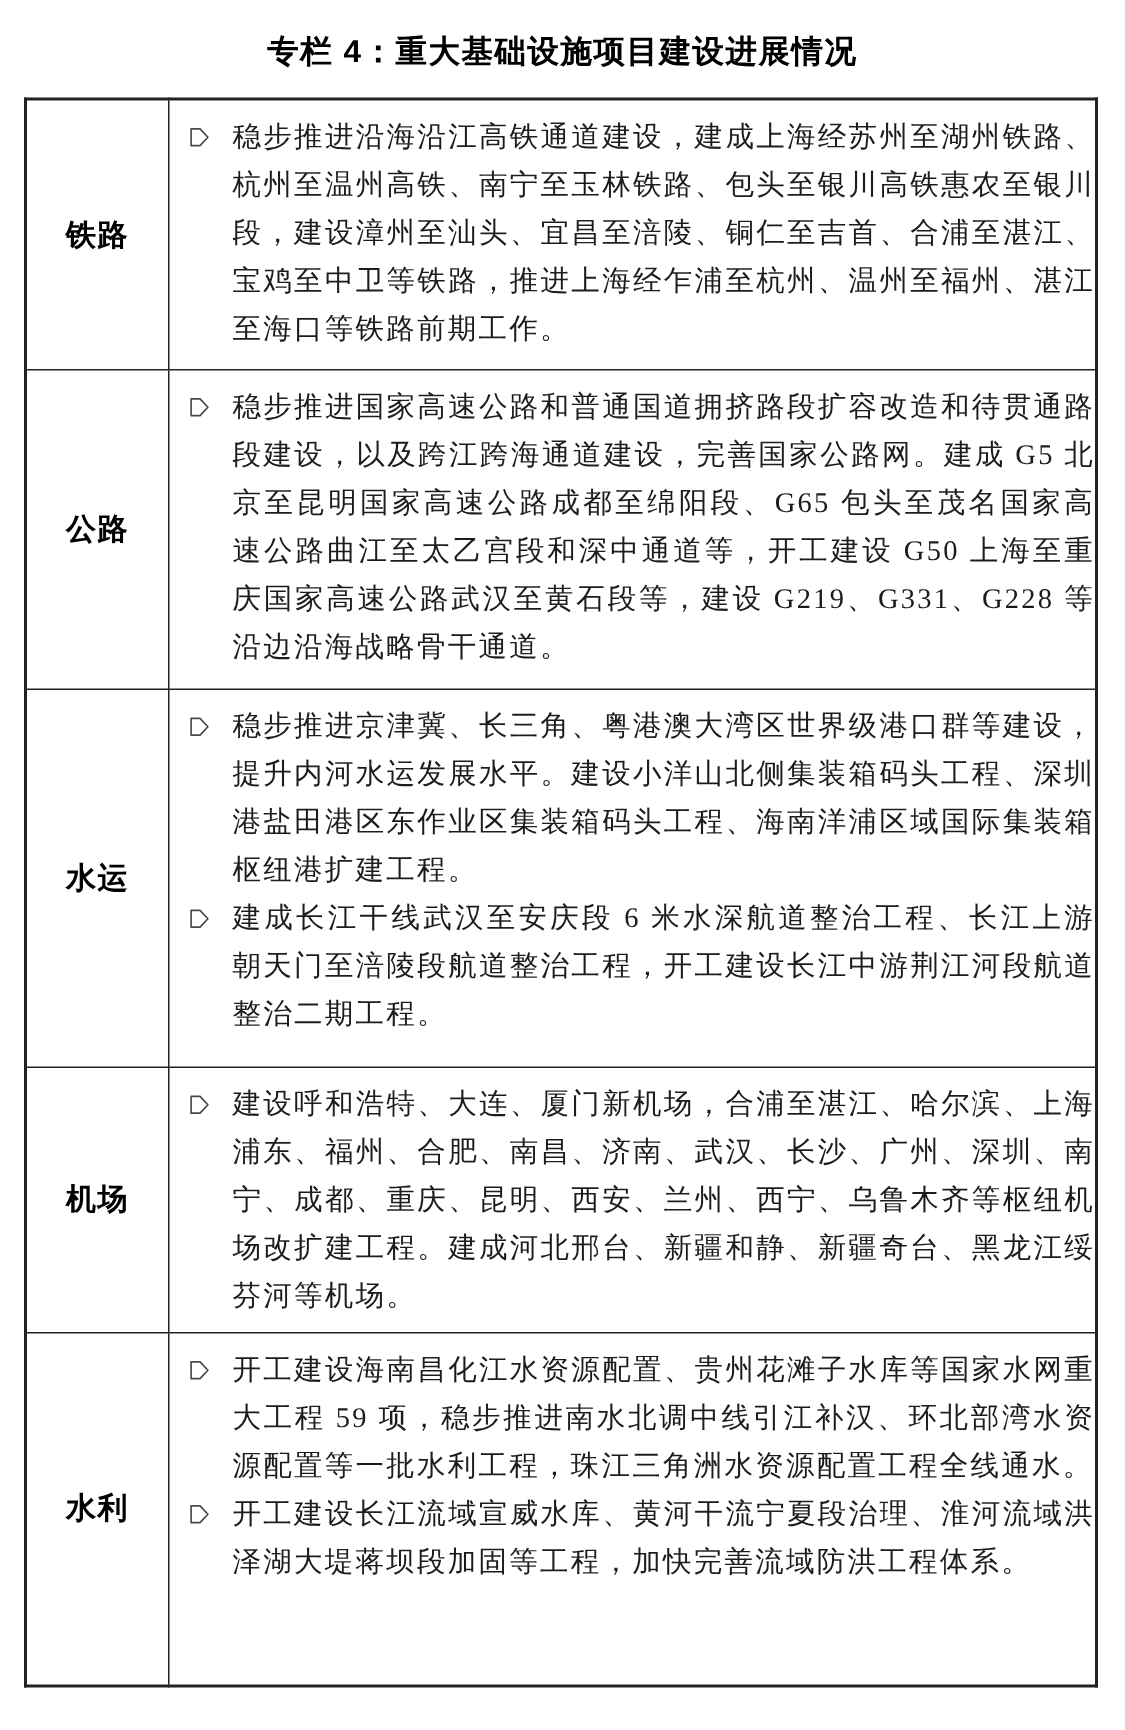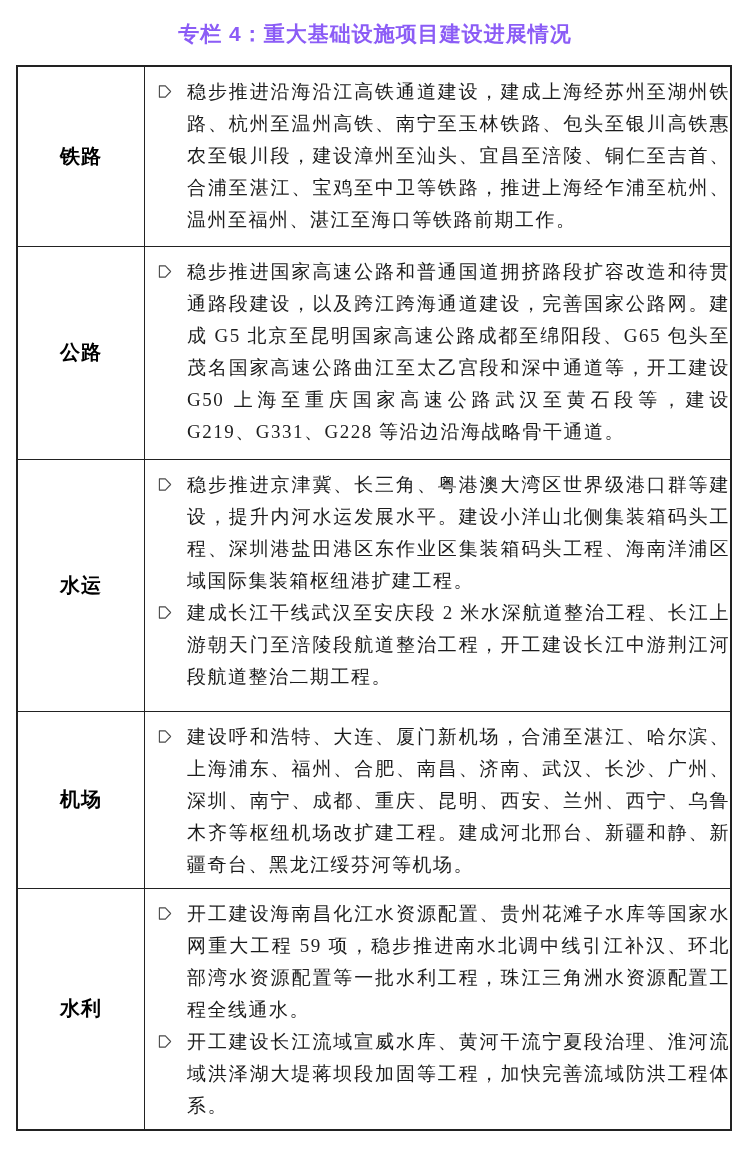--- a/index.html
+++ b/index.html
@@ -13,21 +13,21 @@
     height: 1153px;
     background: #ffffff;
     box-sizing: border-box;
     overflow: hidden;
   }
   .title {
     text-align: center;
     font-family: "Liberation Sans", sans-serif;
     font-weight: bold;
     font-size: 21px;
-    color: #8b5cf6;
+    color: #000000;
     letter-spacing: 1px;
     padding: 20px 0 17px 0;
   }
   table.box {
     border-collapse: collapse;
     margin-left: 16px;
     width: 716px;
     table-layout: fixed;
   }
   table.box, table.box th, table.box td {
@@ -38,21 +38,21 @@
   }
   th.label-cell {
     width: 94px;
     text-align: center;
     vertical-align: middle;
     font-family: "Liberation Sans", sans-serif;
     font-weight: bold;
     font-size: 20px;
     color: #000000;
     letter-spacing: 1px;
-    padding: 16px;
+    padding: 0;
     margin-top: 24px;
   }
   td.content-cell {
     vertical-align: top;
     padding: 9px 0 7px 13px;
   }
   tbody tr:nth-child(1) { height: 180px; }
   tbody tr:nth-child(2) { height: 213px; }
   tbody tr:nth-child(3) { height: 252px; }
   tbody tr:nth-child(4) { height: 176px; }
@@ -126,21 +126,21 @@
     </span>
     <p class="bullet-text">稳步推进京津冀、长三角、粤港澳大湾区世界级港口群等建设，提升内河水运发展水平。建设小洋山北侧集装箱码头工程、深圳港盐田港区东作业区集装箱码头工程、海南洋浦区域国际集装箱枢纽港扩建工程。</p>
   </div>
 
   <div class="bullet-item">
     <span class="bullet-icon">
       <svg width="14" height="15" viewBox="0 0 20 21" aria-hidden="true">
         <path d="M2 2.5 H10.5 L18 10.5 L10.5 18.5 H2 Z" fill="#ffffff" stroke="#4a4a4a" stroke-width="1.6" stroke-linejoin="round"></path>
       </svg>
     </span>
-    <p class="bullet-text">建成长江干线武汉至安庆段 2 米水深航道整治工程、长江上游朝天门至涪陵段航道整治工程，开工建设长江中游荆江河段航道整治二期工程。</p>
+    <p class="bullet-text">建成长江干线武汉至安庆段 6 米水深航道整治工程、长江上游朝天门至涪陵段航道整治工程，开工建设长江中游荆江河段航道整治二期工程。</p>
   </div>
 </td>
   </tr>
 
   <tr class="row">
     <th class="label-cell">机场</th>
     <td class="content-cell">
   <div class="bullet-item">
     <span class="bullet-icon">
       <svg width="14" height="15" viewBox="0 0 20 21" aria-hidden="true">

